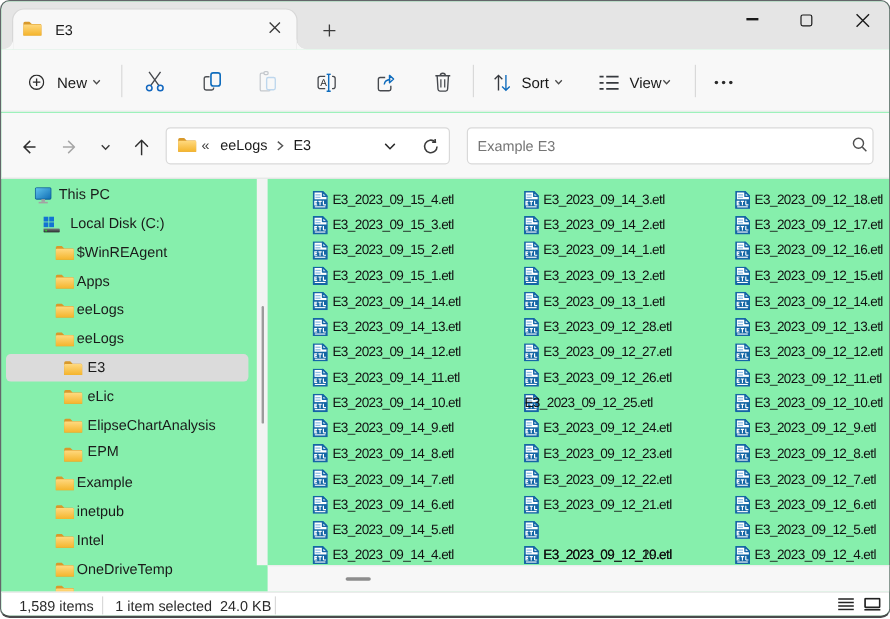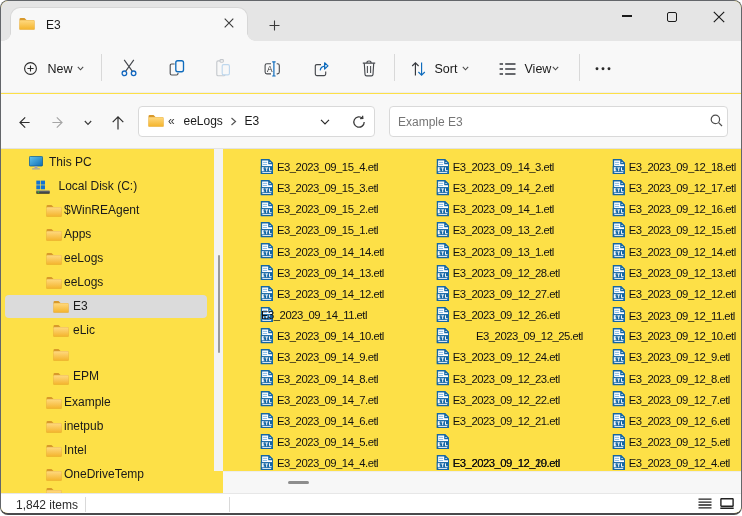--- a/index.html
+++ b/index.html
@@ -1,16 +1,16 @@
 <!DOCTYPE html>
 <html><head><meta charset="utf-8">
 <style>
 *{margin:0;padding:0;box-sizing:border-box}
 html,body{width:742px;height:516px;background:#fff;font-family:"Liberation Sans",sans-serif;overflow:hidden}
-.win{position:absolute;left:0;top:0;width:742px;height:515px;border:1px solid #63666a;border-bottom:2.5px solid #4a4a4c;border-radius:8px;overflow:hidden;background:#fde047}
+.win{position:absolute;left:0;top:0;width:742px;height:515px;border:1px solid #63666a;border-bottom:2.5px solid #4a4a4c;border-radius:8px;overflow:hidden;background:#86efac}
 .abs{position:absolute}
 
 .tbar{position:absolute;left:0;top:0;width:100%;height:40px;background:#e5e5e5}
 .tab{position:absolute;left:10px;top:7px;width:236px;height:33px;background:#f8f8f8;border-radius:9px 9px 0 0;box-shadow:0 0 0 1px rgba(0,0,0,0.06)}
 .tab::before{content:"";position:absolute;left:-8px;bottom:0;width:8px;height:8px;background:radial-gradient(circle 8px at 0 0,rgba(0,0,0,0) 7.5px,#f8f8f8 8px)}
 .tab::after{content:"";position:absolute;right:-8px;bottom:0;width:8px;height:8px;background:radial-gradient(circle 8px at 100% 0,rgba(0,0,0,0) 7.5px,#f8f8f8 8px)}
 .tabtxt{position:absolute;left:35px;top:10px;font-size:12px;color:#1a1a1a;line-height:14px}
 
 .tool{position:absolute;left:0;top:40px;width:100%;height:52px;background:#f8f8f8;border-bottom:1px solid #eeeeee}
 .addr{position:absolute;left:0;top:93px;width:100%;height:55px;background:#f8f8f8;border-bottom:1px solid #e3e3e3}
@@ -226,20 +226,21 @@
       <use href="#fold"></use>
     </svg>
 <div class="navtxt" style="left:72.0px;top:298.0px">E3</div>
 <svg class="nfold" style="left:52px;top:323.0px" viewBox="0 0 16 13">
       <use href="#fold"></use>
     </svg>
 <div class="navtxt" style="left:72.0px;top:322.0px">eLic</div>
 <svg class="nfold" style="left:52px;top:347.0px" viewBox="0 0 16 13">
       <use href="#fold"></use>
     </svg>
+<div class="navtxt" style="left:72.0px;top:346.0px">ElipseChartAnalysis</div>
 <svg class="nfold" style="left:52px;top:371.0px" viewBox="0 0 16 13">
       <use href="#fold"></use>
     </svg>
 <div class="navtxt" style="left:72.0px;top:368px">EPM</div>
 <svg class="nfold" style="left:44.5px;top:395.0px" viewBox="0 0 16 13">
       <use href="#fold"></use>
     </svg>
 <div class="navtxt" style="left:63.0px;top:394.0px">Example</div>
 <svg class="nfold" style="left:44.5px;top:419.0px" viewBox="0 0 16 13">
       <use href="#fold"></use>
@@ -280,21 +281,21 @@
       <use href="#etl"></use>
     </svg>
 <div class="ftxt" style="left:276px;top:264.8px">E3_2023_09_14_13.etl</div>
 <svg class="fic" style="left:258.8px;top:284.7px" viewBox="0 0 14 16">
       <use href="#etl"></use>
     </svg>
 <div class="ftxt" style="left:276px;top:285.9px">E3_2023_09_14_12.etl</div>
 <svg class="fic" style="left:258.8px;top:305.9px" viewBox="0 0 14 16">
       <use href="#etl"></use>
     </svg>
-<div class="ftxt" style="left:260px;top:307.1px">E3_2023_09_14_11.etl</div>
+<div class="ftxt" style="left:276px;top:307.1px">E3_2023_09_14_11.etl</div>
 <svg class="fic" style="left:258.8px;top:327.0px" viewBox="0 0 14 16">
       <use href="#etl"></use>
     </svg>
 <div class="ftxt" style="left:276px;top:328.2px">E3_2023_09_14_10.etl</div>
 <svg class="fic" style="left:258.8px;top:348.1px" viewBox="0 0 14 16">
       <use href="#etl"></use>
     </svg>
 <div class="ftxt" style="left:276px;top:349.3px">E3_2023_09_14_9.etl</div>
 <svg class="fic" style="left:258.8px;top:369.3px" viewBox="0 0 14 16">
       <use href="#etl"></use>
@@ -344,21 +345,21 @@
       <use href="#etl"></use>
     </svg>
 <div class="ftxt" style="left:451.8px;top:285.9px">E3_2023_09_12_27.etl</div>
 <svg class="fic" style="left:434.5px;top:305.9px" viewBox="0 0 14 16">
       <use href="#etl"></use>
     </svg>
 <div class="ftxt" style="left:451.8px;top:307.1px">E3_2023_09_12_26.etl</div>
 <svg class="fic" style="left:434.5px;top:327.0px" viewBox="0 0 14 16">
       <use href="#etl"></use>
     </svg>
-<div class="ftxt" style="left:475px;top:328.2px">E3_2023_09_12_25.etl</div>
+<div class="ftxt" style="left:436px;top:328.2px">E3_2023_09_12_25.etl</div>
 <svg class="fic" style="left:434.5px;top:348.1px" viewBox="0 0 14 16">
       <use href="#etl"></use>
     </svg>
 <div class="ftxt" style="left:451.8px;top:349.3px">E3_2023_09_12_24.etl</div>
 <svg class="fic" style="left:434.5px;top:369.3px" viewBox="0 0 14 16">
       <use href="#etl"></use>
     </svg>
 <div class="ftxt" style="left:451.8px;top:371px">E3_2023_09_12_23.etl</div>
 <svg class="fic" style="left:434.5px;top:390.4px" viewBox="0 0 14 16">
       <use href="#etl"></use>
@@ -433,22 +434,23 @@
     </svg>
 <div class="ftxt" style="left:627.8px;top:433.9px">E3_2023_09_12_5.etl</div>
 <svg class="fic" style="left:610.5px;top:453.9px" viewBox="0 0 14 16">
       <use href="#etl"></use>
     </svg>
 <div class="ftxt" style="left:627.8px;top:455.1px">E3_2023_09_12_4.etl</div>
 
 <div class="abs" style="left:222px;top:470px;width:519px;height:22px;background:#f7f7f7;border-top:1px solid #ededed"></div>
 <div class="abs" style="left:287px;top:479.5px;width:21px;height:3px;background:#8d8d8d;border-radius:1.5px"></div>
 <div class="statusbar"></div>
-<div class="stxt" style="left:15px">1,842 items</div>
+<div class="stxt" style="left:15px">1,589 items</div>
 <div class="abs" style="left:84px;top:496px;width:1px;height:15px;background:#d9d9d9"></div>
+<div class="stxt" style="left:95px">1 item selected&nbsp;&nbsp;24.0 KB</div>
 <div class="abs" style="left:228px;top:496px;width:1px;height:15px;background:#d9d9d9"></div>
 <svg class="abs" style="left:697px;top:497px" width="14" height="11" viewBox="0 0 14 11">
  <path d="M0.5 1.2 H13.5 M0.5 4.1 H13.5 M0.5 7 H13.5 M0.5 9.9 H13.5" stroke="#222" stroke-width="1.3"></path>
 </svg>
 <svg class="abs" style="left:719px;top:497px" width="14" height="11" viewBox="0 0 14 11">
  <rect x="0.9" y="0.8" width="12.2" height="7.4" rx="0.5" fill="none" stroke="#222" stroke-width="1.4"></rect>
  <path d="M0.3 10.2 H13.7" stroke="#222" stroke-width="1.4"></path>
 </svg>
 </div>
 </body></html>

